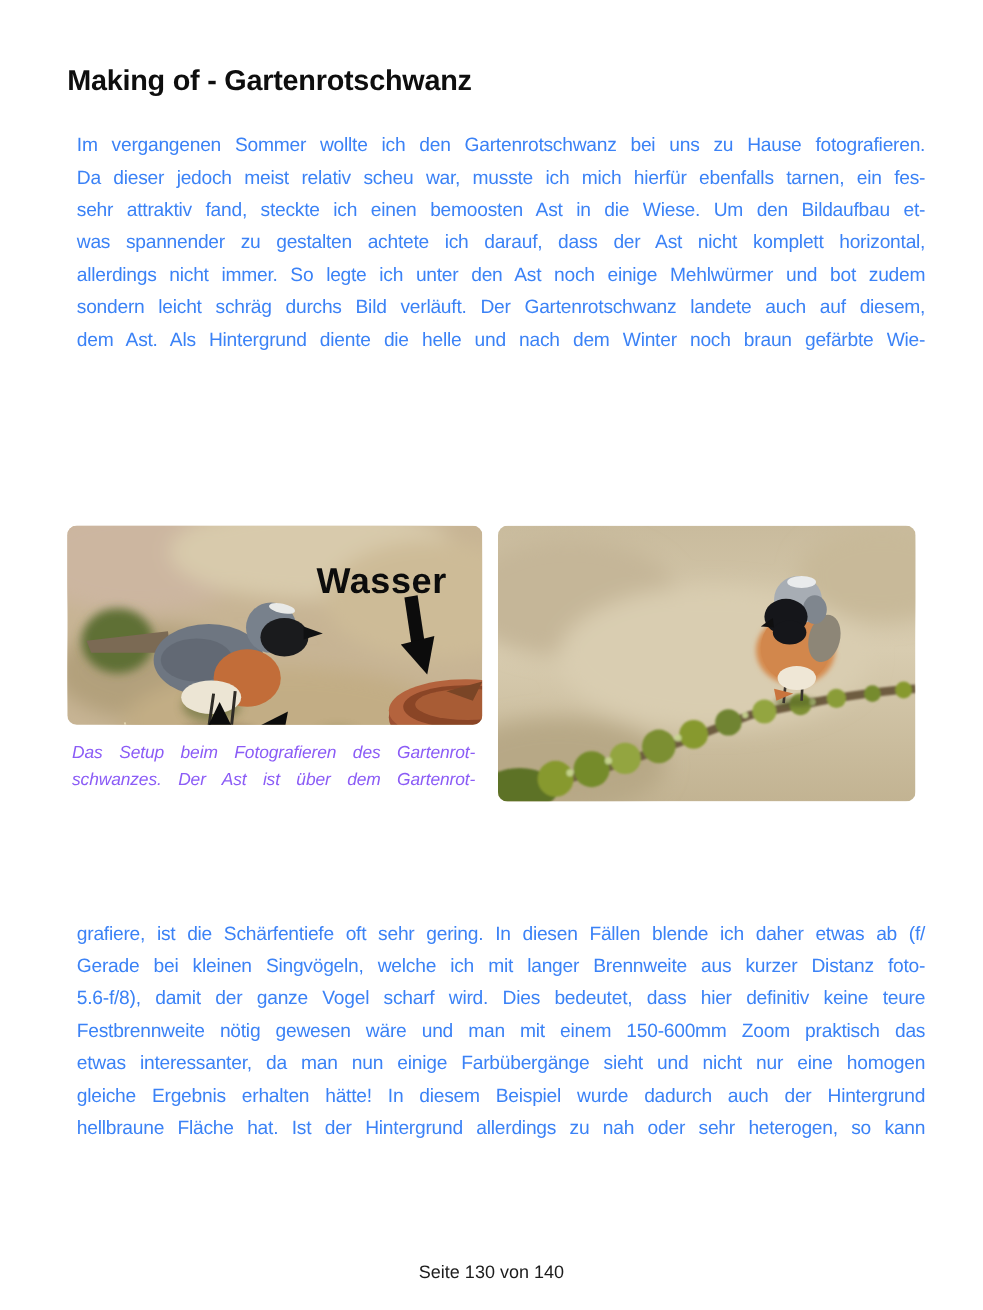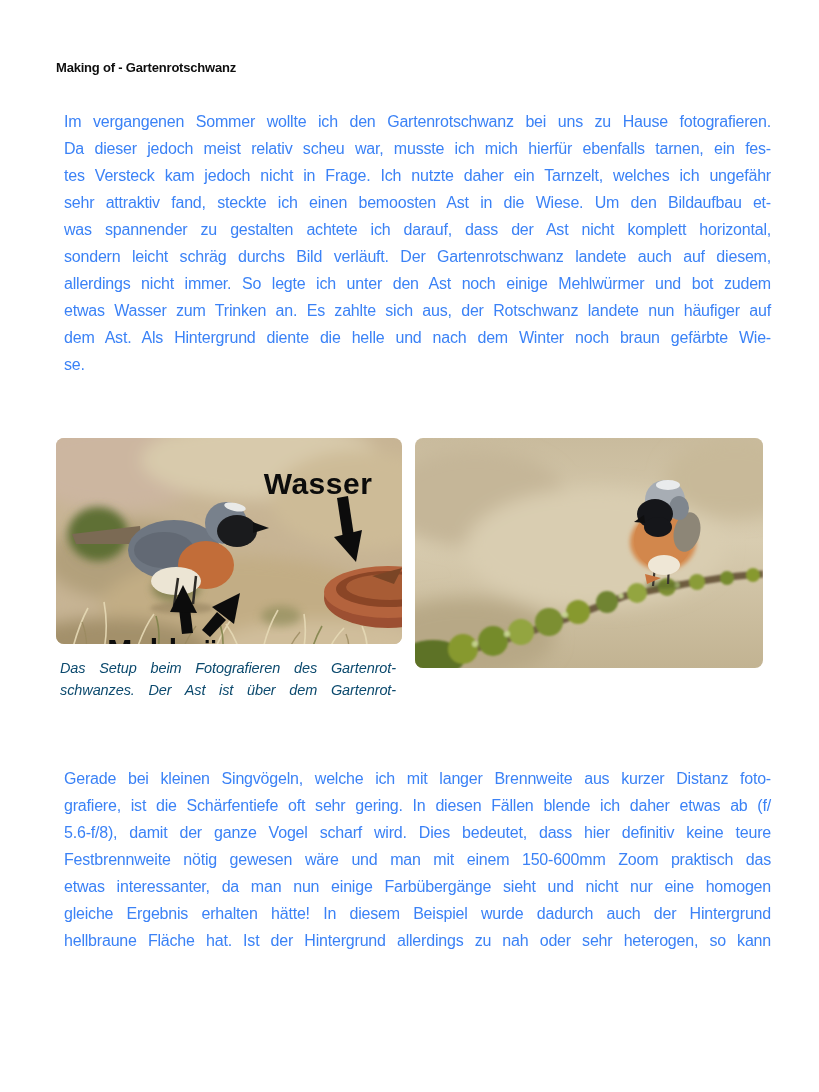--- a/index.html
+++ b/index.html
@@ -2,42 +2,42 @@
 <html><head>
 <meta charset="utf-8">
 <style>
   html,body{margin:0;padding:0;background:#ffffff;}
   .page{
     position:relative;width:819px;height:1092px;background:#ffffff;overflow:hidden;
     font-family:"Liberation Sans", sans-serif;color:#161616;
   }
   .title{
     position:absolute;left:56px;top:56px;margin:0;
-    font-size:13px;line-height:24px;font-weight:700;letter-spacing:-0.2px;color:#0e0e0e;
+    font-size:24px;line-height:24px;font-weight:700;letter-spacing:-0.2px;color:#0e0e0e;
   }
   .para{
     position:absolute;left:64px;width:707px;
     font-size:16px;line-height:27px;letter-spacing:-0.2px;color:#3b82f6;
   }
   .para-1{top:108px;}
   .para-2{top:765px;}
   .jline{text-align:justify;text-align-last:justify;-moz-text-align-last:justify;}
   .jline-last{text-align-last:left;-moz-text-align-last:left;}
   .figures{
     position:absolute;left:56px;top:438px;width:707px;display:flex;gap:13px;
   }
   .fig{margin:0;padding:0;}
   .photo{
     border-radius:8px;overflow:hidden;display:block;line-height:0;
   }
-  .photo-left{width:346px;height:206px;}
+  .photo-left{width:346px;height:166px;}
   .photo-right{width:348px;height:230px;}
   .caption{
     margin-top:14px;padding-left:4px;
-    font-style:italic;font-size:14.5px;line-height:21.5px;letter-spacing:-0.1px;color:#0c4a6e;
+    font-style:italic;font-size:14.5px;line-height:21.5px;letter-spacing:-0.1px;color:#8b5cf6;
   }
   .caption-left{width:336px;}
   .caption-right{width:339px;}
   .footer{
     position:absolute;left:0;top:1052px;width:100%;text-align:center;
     font-size:15px;color:#1c1c1c;
   }
   svg text.annot{
     font-family:"Liberation Sans", sans-serif;font-weight:700;letter-spacing:0.5px;
   }
@@ -45,28 +45,25 @@
 </head>
 <body>
 
 <div class="page">
 
   <h1 class="title">Making of - Gartenrotschwanz</h1>
 
   <div class="para para-1">
       <div class="jline">Im vergangenen Sommer wollte ich den Gartenrotschwanz bei uns zu Hause fotografieren.</div>
       <div class="jline">Da dieser jedoch meist relativ scheu war, musste ich mich hierfür ebenfalls tarnen, ein fes-</div>
-      <div class="jline">tes Versteck kam jedoch nicht in Frage. Ich nutzte daher ein Tarnzelt, welches ich ungefähr</div>
       <div class="jline">sehr attraktiv fand, steckte ich einen bemoosten Ast in die Wiese. Um den Bildaufbau et-</div>
       <div class="jline">was spannender zu gestalten achtete ich darauf, dass der Ast nicht komplett horizontal,</div>
+      <div class="jline">allerdings nicht immer. So legte ich unter den Ast noch einige Mehlwürmer und bot zudem</div>
       <div class="jline">sondern leicht schräg durchs Bild verläuft. Der Gartenrotschwanz landete auch auf diesem,</div>
-      <div class="jline">allerdings nicht immer. So legte ich unter den Ast noch einige Mehlwürmer und bot zudem</div>
-      <div class="jline">etwas Wasser zum Trinken an. Es zahlte sich aus, der Rotschwanz landete nun häufiger auf</div>
       <div class="jline">dem Ast. Als Hintergrund diente die helle und nach dem Winter noch braun gefärbte Wie-</div>
-      <div class="jline jline-last">se.</div>
     </div>
 
   <div class="figures">
 
     <figure class="fig">
       <div class="photo photo-left">
         <svg width="346" height="230" viewBox="0 0 346 230" xmlns="http://www.w3.org/2000/svg">
           <defs>
             <filter id="b8" x="-40%" y="-40%" width="180%" height="180%">
                 <feGaussianBlur stdDeviation="8"></feGaussianBlur>
@@ -228,23 +225,24 @@
             <ellipse cx="243" cy="89" rx="14" ry="10" fill="#15161a"></ellipse>
             <path d="M229,77 L219,84 L230,85 Z" fill="#0f0f10"></path>
           </g>
         </svg>
       </div>
     </figure>
 
   </div>
 
   <div class="para para-2">
+      <div class="jline">grafiere, ist die Schärfentiefe oft sehr gering. In diesen Fällen blende ich daher etwas ab (f/</div>
       <div class="jline">Gerade bei kleinen Singvögeln, welche ich mit langer Brennweite aus kurzer Distanz foto-</div>
-      <div class="jline">grafiere, ist die Schärfentiefe oft sehr gering. In diesen Fällen blende ich daher etwas ab (f/</div>
       <div class="jline">5.6-f/8), damit der ganze Vogel scharf wird. Dies bedeutet, dass hier definitiv keine teure</div>
       <div class="jline">Festbrennweite nötig gewesen wäre und man mit einem 150-600mm Zoom praktisch das</div>
       <div class="jline">etwas interessanter, da man nun einige Farbübergänge sieht und nicht nur eine homogen</div>
       <div class="jline">gleiche Ergebnis erhalten hätte! In diesem Beispiel wurde dadurch auch der Hintergrund</div>
       <div class="jline">hellbraune Fläche hat. Ist der Hintergrund allerdings zu nah oder sehr heterogen, so kann</div>
     </div>
 
+  <div class="footer">Seite 130 von 140</div>
 
 </div>
 
 </body></html>

